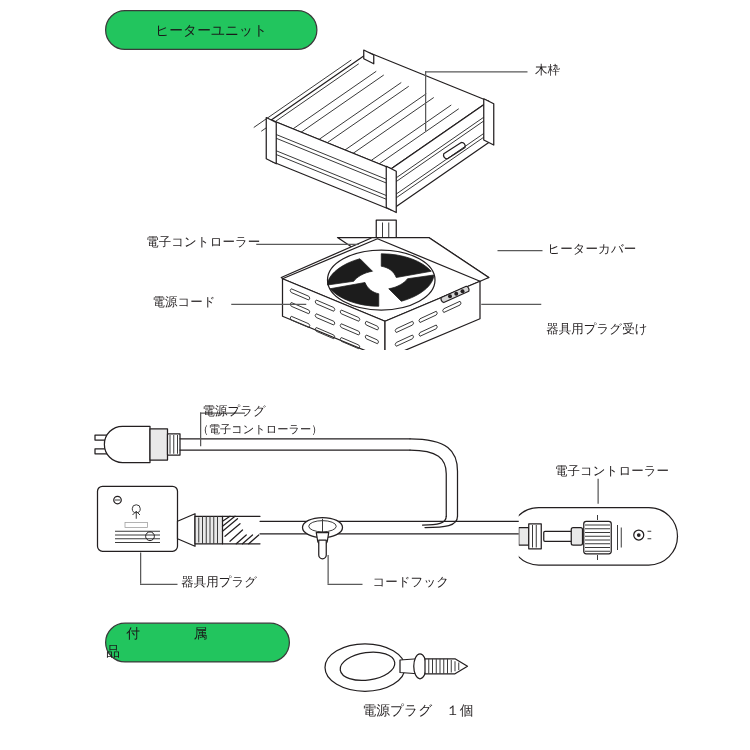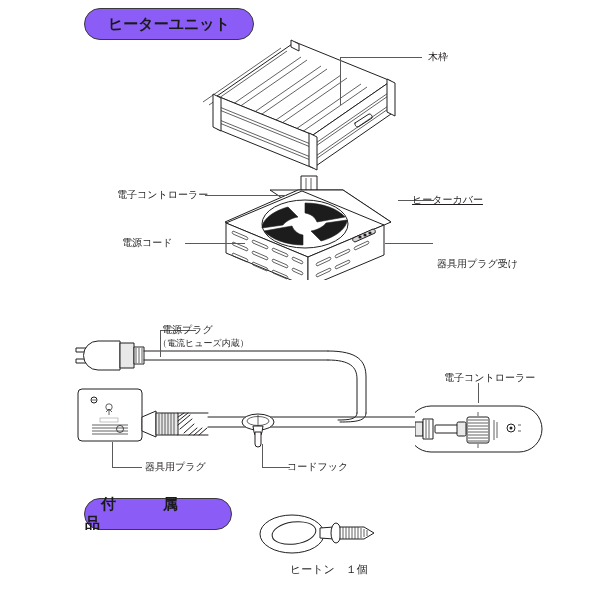--- a/index.html
+++ b/index.html
@@ -7,28 +7,27 @@
     width:600px;height:600px;background:#ffffff;overflow:hidden;
     font-family:"Liberation Sans","DejaVu Sans",sans-serif;
     color:#231f20;position:relative;
   }
   .page{position:absolute;left:0;top:0;width:600px;height:600px;}
   .abs{position:absolute;}
 
   
   .pill{
     position:absolute;
-    background:#8b5cf6;
+    background:#22c55e;
     border:1px solid #3a3a3a;
     border-radius:24px;
     color:#1a1a1a;
-    font-size:15px;
+    font-size:11px;
     display:flex;align-items:center;justify-content:center;
     box-sizing:border-box;
-    font-weight:bold;
   }
   .pill.sp1{letter-spacing:0px;}
   .pill.sp2{letter-spacing:4px;text-indent:4px;}
   .pill.sp3{letter-spacing:16px;text-indent:16px;}
 
   
   .lbl{
     position:absolute;
     font-size:10px;
     line-height:13px;
@@ -178,21 +177,21 @@
   </svg>
 
   <div class="ln h" style="left:340px;top:57px;width:82px;"></div>
   <div class="ln v" style="left:340px;top:57px;height:48px;"></div>
   <div class="lbl" style="left:428px;top:50px;text-align:right;">木枠</div>
 
   <div class="ln h" style="left:205px;top:195px;width:82px;"></div>
   <div class="lbl r" style="left:117px;top:188px;">電子コントローラー</div>
 
   <div class="ln h" style="left:398px;top:200px;width:36px;"></div>
-  <div class="lbl" style="left:412px;top:193px;text-decoration:underline;">ヒーターカバー</div>
+  <div class="lbl" style="left:438px;top:193px;">ヒーターカバー</div>
 
   <div class="ln h" style="left:185px;top:243px;width:60px;"></div>
   <div class="lbl r" style="left:122px;top:236px;">電源コード</div>
 
   <div class="ln h" style="left:385px;top:243px;width:48px;"></div>
   <div class="lbl" style="left:437px;top:236px;margin-top:21px;">器具用プラグ受け</div>
 
 
   <svg class="abs" style="left:70px;top:325px;" width="470" height="140" viewBox="0 0 470 140">
 
@@ -309,32 +308,32 @@
 
     <circle cx="96" cy="30" r="4" fill="none" stroke="#231f20" stroke-width="1"></circle>
     <circle cx="96" cy="30" r="1.5" fill="#231f20"></circle>
     <line class="stk-thin" x1="103" y1="27" x2="106" y2="27"></line>
     <line class="stk-thin" x1="103" y1="33" x2="106" y2="33"></line>
   </svg>
 
   <div class="ln v" style="left:160px;top:330px;height:27px;"></div>
   <div class="ln h" style="left:160px;top:330px;width:36px;"></div>
   <div class="lbl" style="left:162px;top:323px;">電源プラグ</div>
-  <div class="lbl" style="left:158px;top:337px;font-size:9px;">（電流ヒューズ内蔵）</div>
+  <div class="lbl" style="left:158px;top:337px;font-size:9px;">（電子コントローラー）</div>
 
   <div class="ln v" style="left:478px;top:383px;height:20px;"></div>
   <div class="lbl" style="left:444px;top:371px;">電子コントローラー</div>
 
   <div class="ln v" style="left:112px;top:442px;height:25px;"></div>
   <div class="ln h" style="left:112px;top:467px;width:30px;"></div>
   <div class="lbl" style="left:145px;top:460px;">器具用プラグ</div>
 
   <div class="ln v" style="left:262px;top:444px;height:23px;"></div>
   <div class="ln h" style="left:262px;top:467px;width:28px;"></div>
-  <div class="lbl" style="left:287px;top:460px;">コードフック</div>
+  <div class="lbl" style="left:298px;top:460px;">コードフック</div>
 
   <div class="pill sp3" style="left:84px;top:498px;width:148px;height:32px;">付　属　品</div>
 
   <svg class="abs" style="left:258px;top:508px;" width="120" height="52" viewBox="0 0 120 52">
 
     <ellipse cx="34" cy="26" rx="32" ry="19" class="fillw"></ellipse>
     <ellipse cx="36" cy="25" rx="22" ry="11" transform="rotate(-8 36 25)" class="fillw"></ellipse>
 
     <path class="fillw" d="M62,20 l14,-1 l0,12 l-14,-1 z"></path>
 
@@ -347,15 +346,15 @@
       <line x1="91" y1="19" x2="91" y2="31"></line>
       <line x1="94" y1="19" x2="94" y2="31"></line>
       <line x1="97" y1="19" x2="97" y2="31"></line>
       <line x1="100" y1="19" x2="100" y2="31"></line>
       <line x1="103" y1="20" x2="103" y2="30"></line>
       <line x1="106" y1="21" x2="106" y2="29"></line>
       <line x1="109" y1="22" x2="109" y2="28"></line>
     </g>
   </svg>
 
-  <div class="cap" style="left:290px;top:562px;">ヒートン　１個</div>
+  <div class="cap" style="left:290px;top:562px;">電源プラグ　１個</div>
 
 </div>
 
 </body></html>

